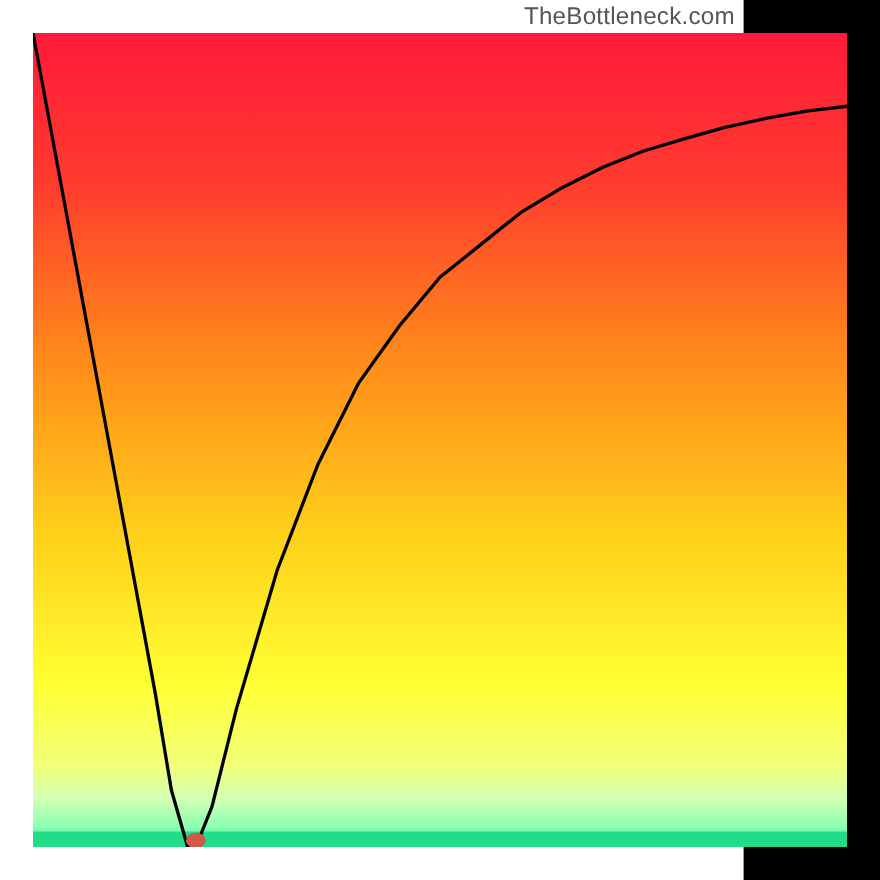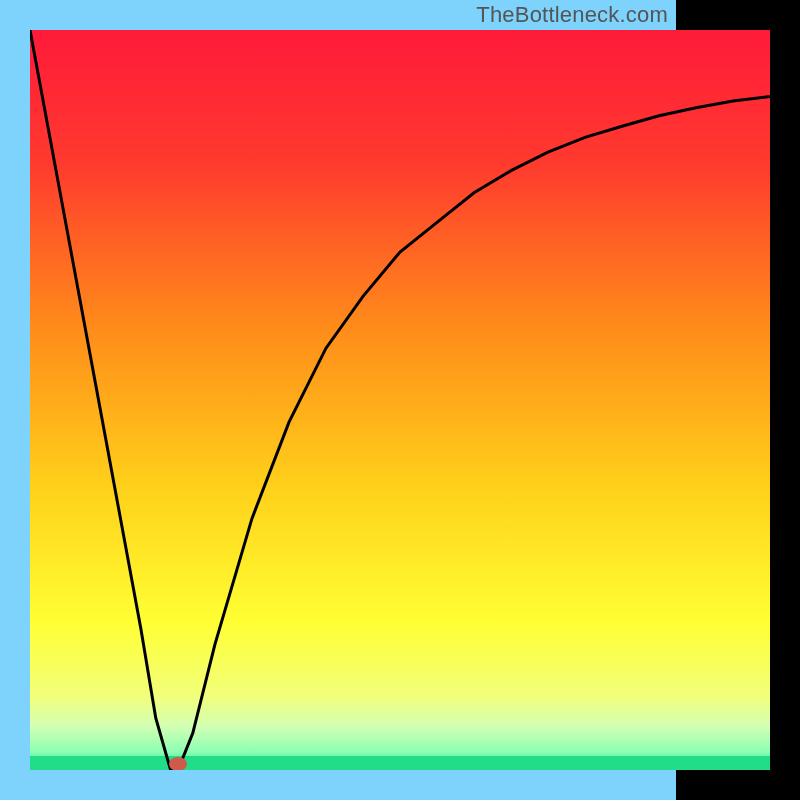--- a/index.html
+++ b/index.html
@@ -8,21 +8,21 @@
     width: 800px;
     height: 800px;
     overflow: hidden;
     font-family: Arial, Helvetica, sans-serif;
     background: #000;
   }
   .frame {
     position: relative;
     width: 676px;
     height: 800px;
-    background: #7dd3fc;
+    background: #ffffff;
   }
   .watermark {
     position: absolute;
     top: 2px;
     right: 8px;
     color: #555;
     font-size: 22px;
     font-weight: 400;
     letter-spacing: 0.2px;
     z-index: 5;

